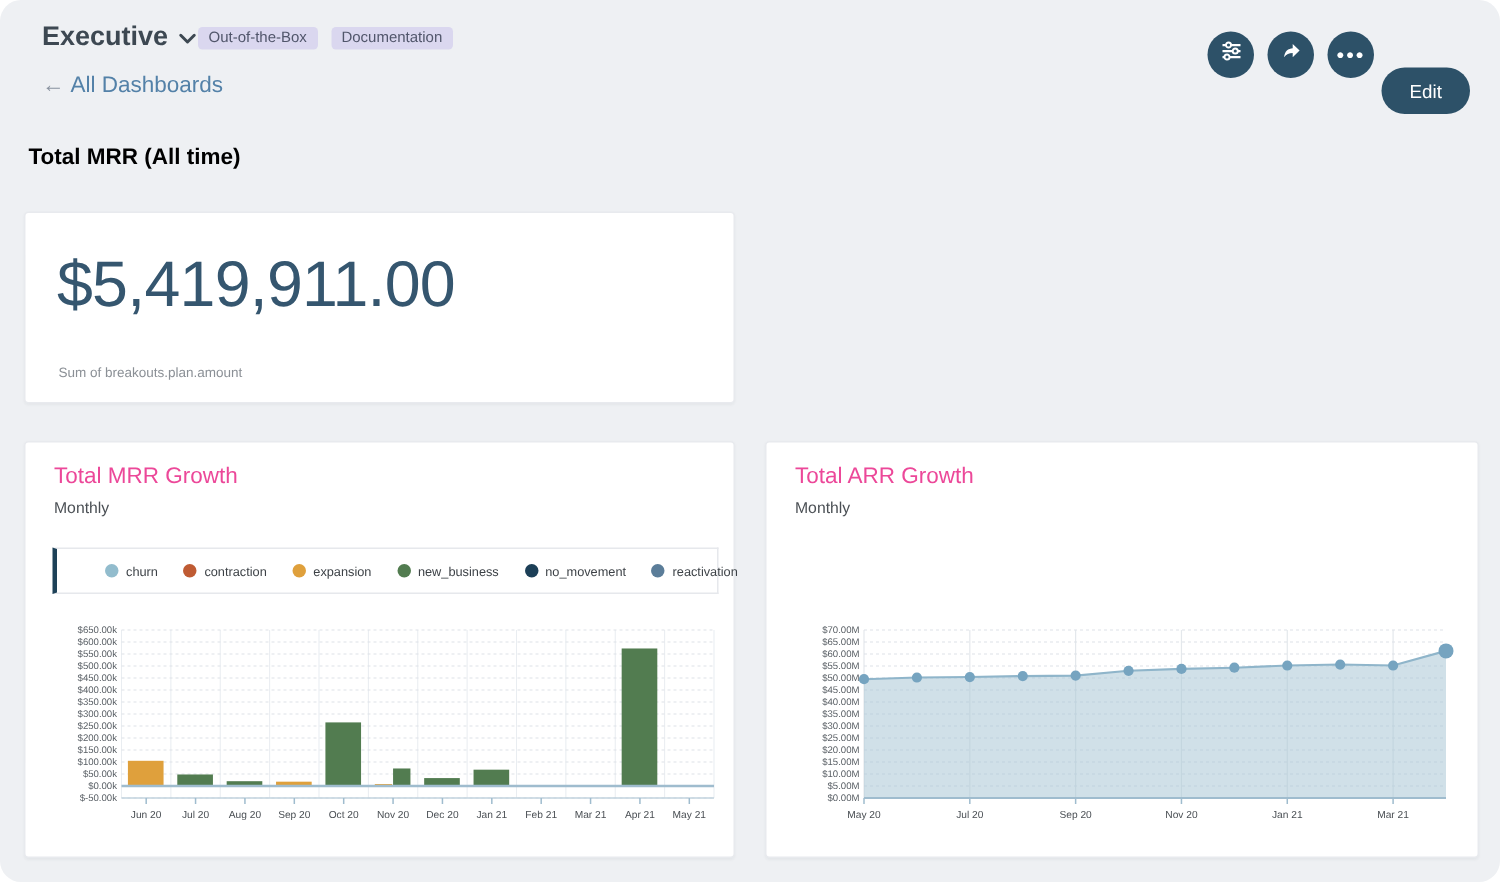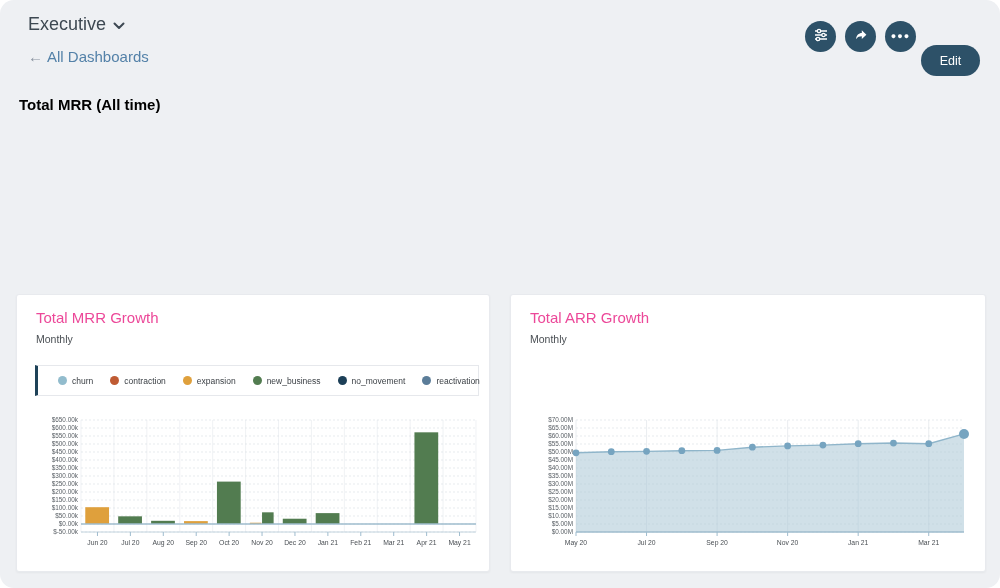--- a/index.html
+++ b/index.html
@@ -1,59 +1,63 @@
 <!DOCTYPE html>
 <html><head>
 <meta charset="utf-8">
 <style>
   html,body{margin:0;padding:0;background:#ffffff;}
   .container{position:relative;width:1000px;height:588px;background:#eef0f3;border-radius:14px;overflow:hidden;
              font-family:"Liberation Sans",sans-serif;}
   
   .hdr-title{position:absolute;left:28px;top:14px;display:flex;align-items:center;gap:7px;
-             font-size:18px;font-weight:normal;color:#3d4852;cursor:pointer;}
+             font-size:18px;font-weight:bold;color:#3d4852;cursor:pointer;}
   .badges{position:absolute;left:132px;top:18px;display:flex;gap:9px;}
   .badge{background:#dad7ef;color:#51566b;font-size:10px;padding:2px 7px;border-radius:3px;white-space:nowrap;}
   .back-link{position:absolute;left:28px;top:48px;font-size:15px;color:#5381a8;cursor:pointer;}
   .back-link .arrow{margin-right:4px;color:#8a93a0;}
   .circle-btn{position:absolute;top:21px;width:31px;height:31px;border-radius:50%;background:#2d5168;
               display:flex;align-items:center;justify-content:center;cursor:pointer;}
   .more-dots{color:#fff;font-size:9px;letter-spacing:1px;line-height:31px;}
   .edit-btn{position:absolute;top:21px;left:921px;width:59px;height:31px;border-radius:17px;background:#2d5168;
             color:#fff;font-size:12.5px;display:flex;align-items:center;justify-content:center;cursor:pointer;margin-top:24px;}
   
   .sec-heading{position:absolute;font-size:15px;font-weight:bold;color:#000000;}
   
   .card{position:absolute;background:#ffffff;border:1px solid #e8eaee;border-radius:3px;
         box-shadow:0 1px 2px rgba(40,50,60,0.05);box-sizing:border-box;}
   .metric-value{position:absolute;left:21px;top:24px;font-size:43px;color:#35566f;letter-spacing:-0.5px;}
   .metric-sub{position:absolute;left:22px;top:101px;font-size:9px;color:#8b9096;}
   .chart-title{position:absolute;left:19px;top:14px;font-size:15px;color:#ec4899;}
   .chart-sub{position:absolute;left:19px;top:38px;font-size:10.5px;color:#4a4f54;}
   .legend{position:absolute;left:18px;right:10px;top:70px;height:31px;background:#fff;
           border:1px solid #e6e8ec;border-left:3px solid #1e4258;display:flex;align-items:center;
-          padding-left:20px;gap:17px;box-sizing:border-box;}
+          padding-left:32px;gap:17px;box-sizing:border-box;}
   .legend-item{display:flex;align-items:center;gap:5px;font-size:8.5px;color:#3c4146;cursor:pointer;}
   .legend-dot{width:9px;height:9px;border-radius:50%;flex:0 0 auto;}
   .chart-svg{position:absolute;left:4px;top:116px;}
 </style>
 </head>
 <body>
 
 <div class="container">
 
   <div class="hdr-title">
     <span>Executive</span>
     <span>
       <svg width="12" height="8" viewBox="0 0 12 8">
           <polyline points="1.5,1.5 6,6 10.5,1.5" fill="none" stroke="#3d4852" stroke-width="2" stroke-linecap="round" stroke-linejoin="round"></polyline>
         </svg>
     </span>
   </div>
 
+  <div class="badges">
+    <span class="badge">Out-of-the-Box</span>
+    <span class="badge">Documentation</span>
+  </div>
 
   <div class="back-link">
     <span class="arrow">←</span><span>All Dashboards</span>
   </div>
 
   <div class="circle-btn" style="left:805px;">
     <span>
       <svg width="16" height="16" viewBox="0 0 16 16">
         <g stroke="#ffffff" stroke-width="1.5">
           <line x1="2" y1="4" x2="14" y2="4"></line>
@@ -78,20 +82,24 @@
   </div>
 
   <div class="circle-btn" style="left:885px;">
     <span class="more-dots">●●●</span>
   </div>
 
   <div class="edit-btn">Edit</div>
 
   <div class="sec-heading" style="left:19px;top:96px;">Total MRR (All time)</div>
 
+  <div class="card" style="left:16px;top:141px;width:474px;height:128px;">
+    <div class="metric-value">$5,419,911.00</div>
+    <div class="metric-sub">Sum of breakouts.plan.amount</div>
+  </div>
 
   <div class="card" style="left:16px;top:294px;width:474px;height:278px;">
     <div class="chart-title">Total MRR Growth</div>
     <div class="chart-sub">Monthly</div>
     <div class="legend">
         <span class="legend-item">
           <span class="legend-dot" style="background: rgb(146, 188, 205);"></span>
           <span>churn</span>
         </span>
         <span class="legend-item">

